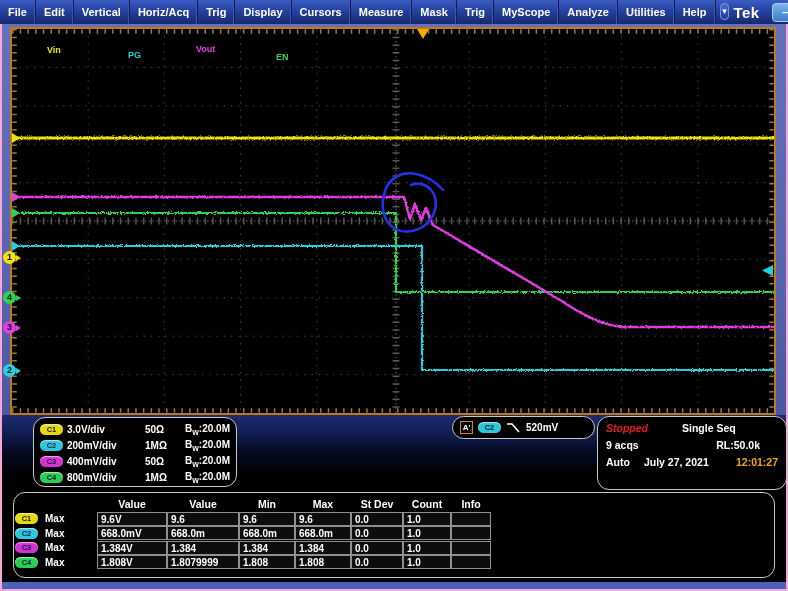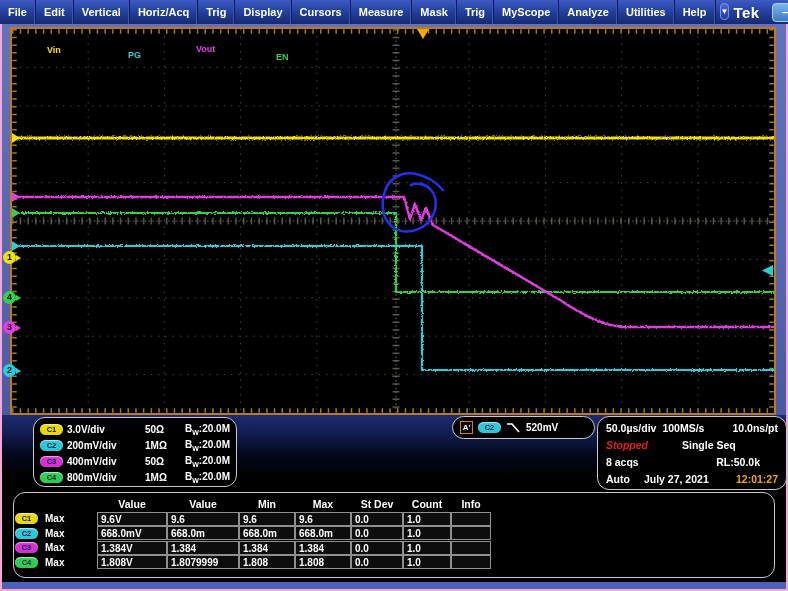--- a/index.html
+++ b/index.html
@@ -220,30 +220,25 @@
       <div id="trig-a">A'</div>
       <div class="badge b-c2">C2</div>
       <svg width="15" height="13">
         <path d="M1,3 H6 L13,11" stroke="#fff" stroke-width="1.6" fill="none"></path>
       </svg>
       <div class="rd">520mV</div>
     </div>
 
     <div class="panel" id="tb-panel">
       <div class="tb-row">
-        <span>50.0µs/div</span>
-        <span style="margin-left:6px;">100MS/s</span>
-        <span style="margin-left:auto;">10.0ns/pt</span>
-      </div>
-      <div class="tb-row">
         <span class="red">Stopped</span>
         <span style="margin-left:34px;">Single Seq</span>
       </div>
       <div class="tb-row">
-        <span>8 acqs</span>
+        <span>9 acqs</span>
         <span style="margin-left:auto;margin-right:18px;">RL:50.0k</span>
       </div>
       <div class="tb-row">
         <span>Auto</span>
         <span style="margin-left:14px;">July 27, 2021</span>
         <span class="orange" style="margin-left:auto;">12:01:27</span>
       </div>
     </div>
 
     <div class="panel" id="meas-panel">

